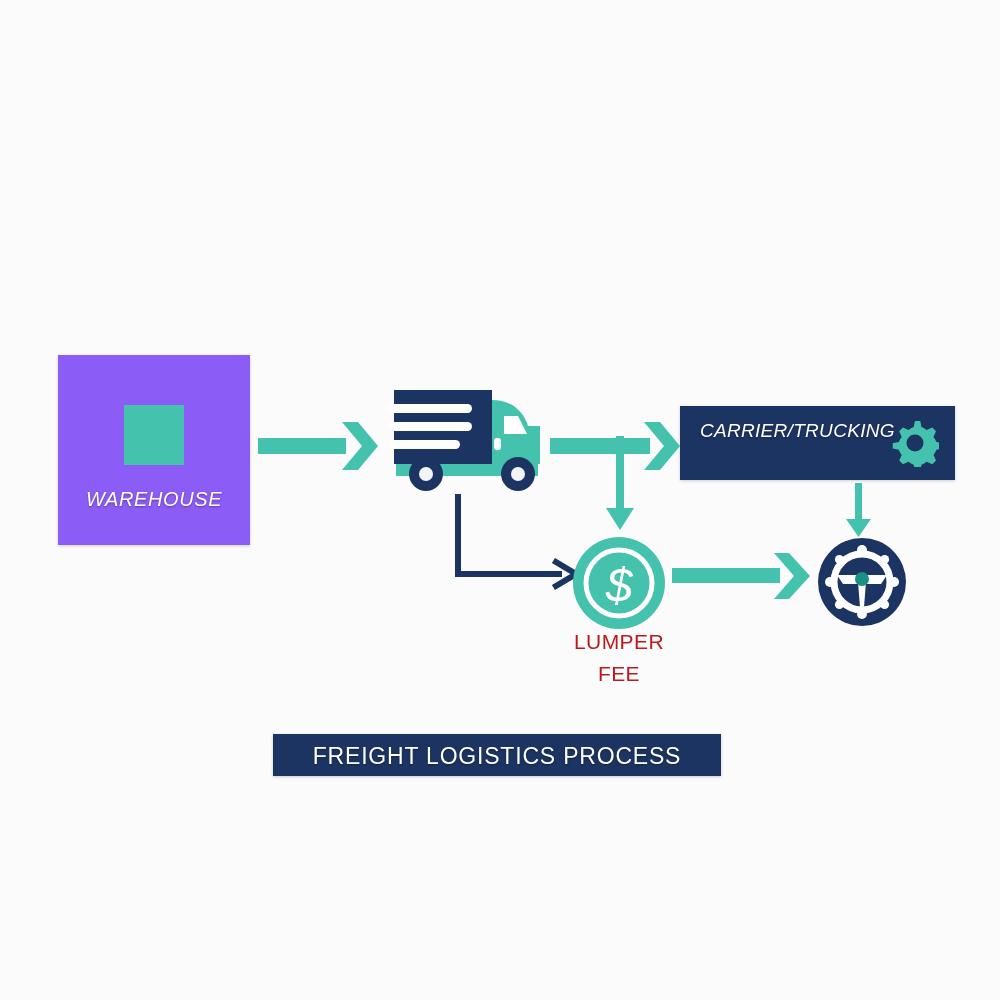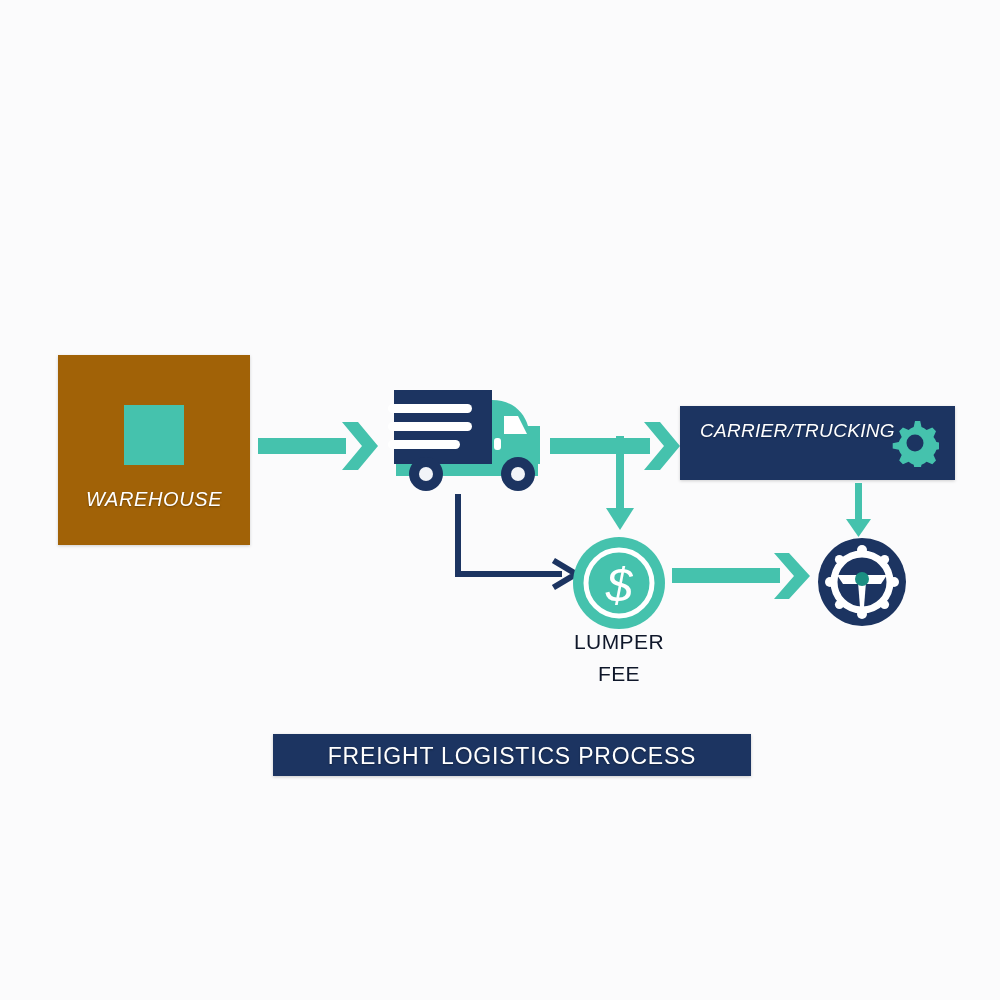--- a/index.html
+++ b/index.html
@@ -22,21 +22,21 @@
     position: absolute;
     font-style: italic;
   }
 
   
   #warehouse-node {
     left: 58px;
     top: 355px;
     width: 192px;
     height: 190px;
-    background: #a16207;
+    background: #8b5cf6;
     box-shadow: 0 1px 3px rgba(0,0,0,0.18);
   }
   #warehouse-inner-square {
     position: absolute;
     left: 66px;
     top: 50px;
     width: 60px;
     height: 60px;
     background: #45c2ad;
   }
@@ -100,21 +100,21 @@
     top: 536px;
     width: 94px;
     height: 94px;
   }
   #lumper-label {
     position: absolute;
     left: 533px;
     top: 626px;
     width: 172px;
     text-align: center;
-    color: #0f172a;
+    color: #b91c1c;
     font-size: 21px;
     line-height: 32px;
     letter-spacing: 0.4px;
   }
 
   
   #driver-node {
     left: 817px;
     top: 537px;
     width: 90px;
@@ -133,21 +133,20 @@
 
   
   #title-banner {
     position: absolute;
     left: 273px;
     top: 734px;
     width: 448px;
     height: 42px;
     background: #1c3461;
     box-shadow: 0 1px 3px rgba(0,0,0,0.2);
-    padding-left: 30px;
   }
   #title-text {
     position: absolute;
     left: 0;
     right: 0;
     top: 9px;
     text-align: center;
     color: #ffffff;
     font-size: 23px;
     letter-spacing: 0.8px;

